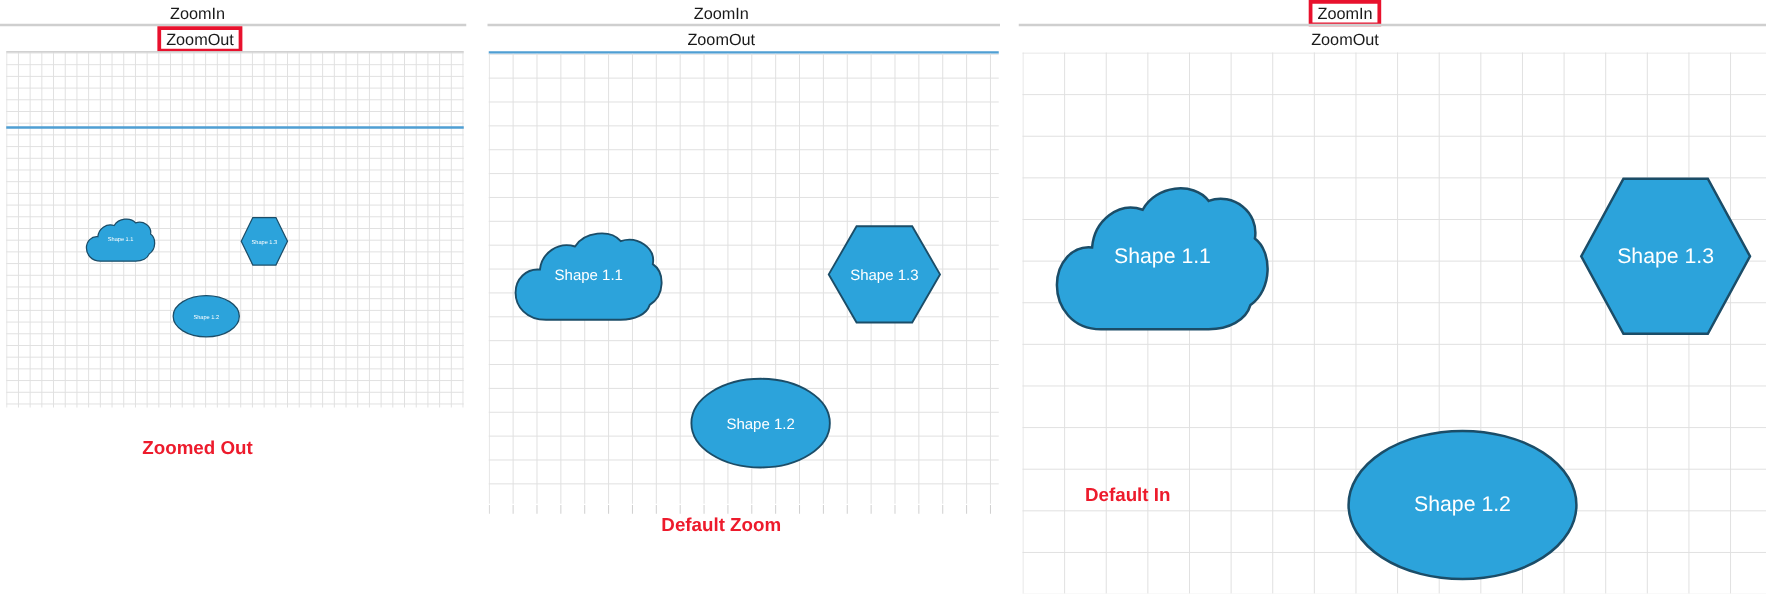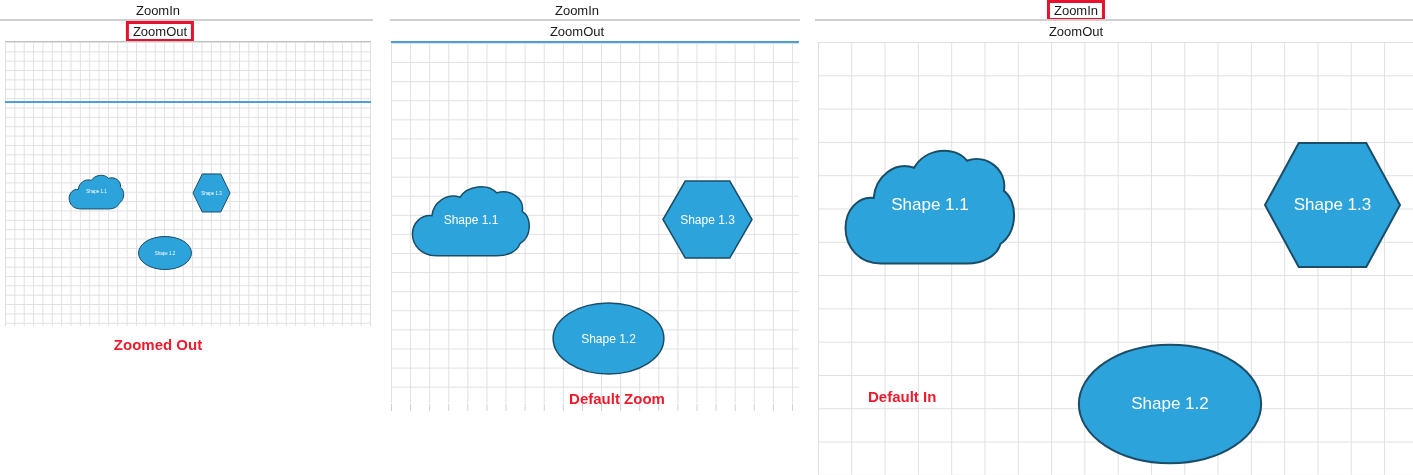--- a/index.html
+++ b/index.html
@@ -82,21 +82,21 @@
       </svg>
       <span class="shape-label">Shape 1.3</span>
     </div>
     <div class="shape sw1 fs-tiny" style="left:138px;top:236px;width:54px;height:34px;">
       <svg viewBox="0 0 100 70" preserveAspectRatio="none">
         <ellipse class="geom" vector-effect="non-scaling-stroke" cx="50" cy="35" rx="49" ry="34"></ellipse>
       </svg>
       <span class="shape-label">Shape 1.2</span>
     </div>
 
-    <div class="caption centered" style="left:158px;top:336px;">Zoomed Out</div>
+    <div class="caption centered" style="left:158px;top:350px;">Zoomed Out</div>
   </section>
 
   <section class="panel" style="left:385px;width:415px;">
     <div class="btn" style="left:192px;top:2px;">ZoomIn</div>
     <div class="divider" style="left:5px;width:410px;top:19px;"></div>
     <div class="btn" style="left:192px;top:23px;">ZoomOut</div>
 
     <div class="pageline" style="left:6px;top:41px;width:408px;"></div>
     <div class="grid medium" style="left:6px;top:43px;width:408px;height:360px;"></div>
     <div class="ticks" style="left:6px;top:404px;width:408px;height:7px;"></div>
@@ -113,21 +113,21 @@
       </svg>
       <span class="shape-label">Shape 1.3</span>
     </div>
     <div class="shape sw15 fs-med" style="left:167px;top:302px;width:113px;height:73px;">
       <svg viewBox="0 0 100 70" preserveAspectRatio="none">
         <ellipse class="geom" vector-effect="non-scaling-stroke" cx="50" cy="35" rx="49" ry="34"></ellipse>
       </svg>
       <span class="shape-label">Shape 1.2</span>
     </div>
 
-    <div class="caption centered" style="left:192px;top:390px;margin-left:40px;">Default Zoom</div>
+    <div class="caption centered" style="left:192px;top:412px;">Default Zoom</div>
   </section>
 
   <section class="panel" style="left:815px;width:598px;">
     <div class="btn highlight" style="left:261px;top:0px;">ZoomIn</div>
     <div class="divider" style="left:0;width:598px;top:19px;"></div>
     <div class="btn" style="left:261px;top:23px;">ZoomOut</div>
 
     <div class="grid large" style="left:3px;top:42px;width:595px;height:433px;"></div>
 
     <div class="shape sw2 fs-big" style="left:27px;top:143px;width:176px;height:124px;">

